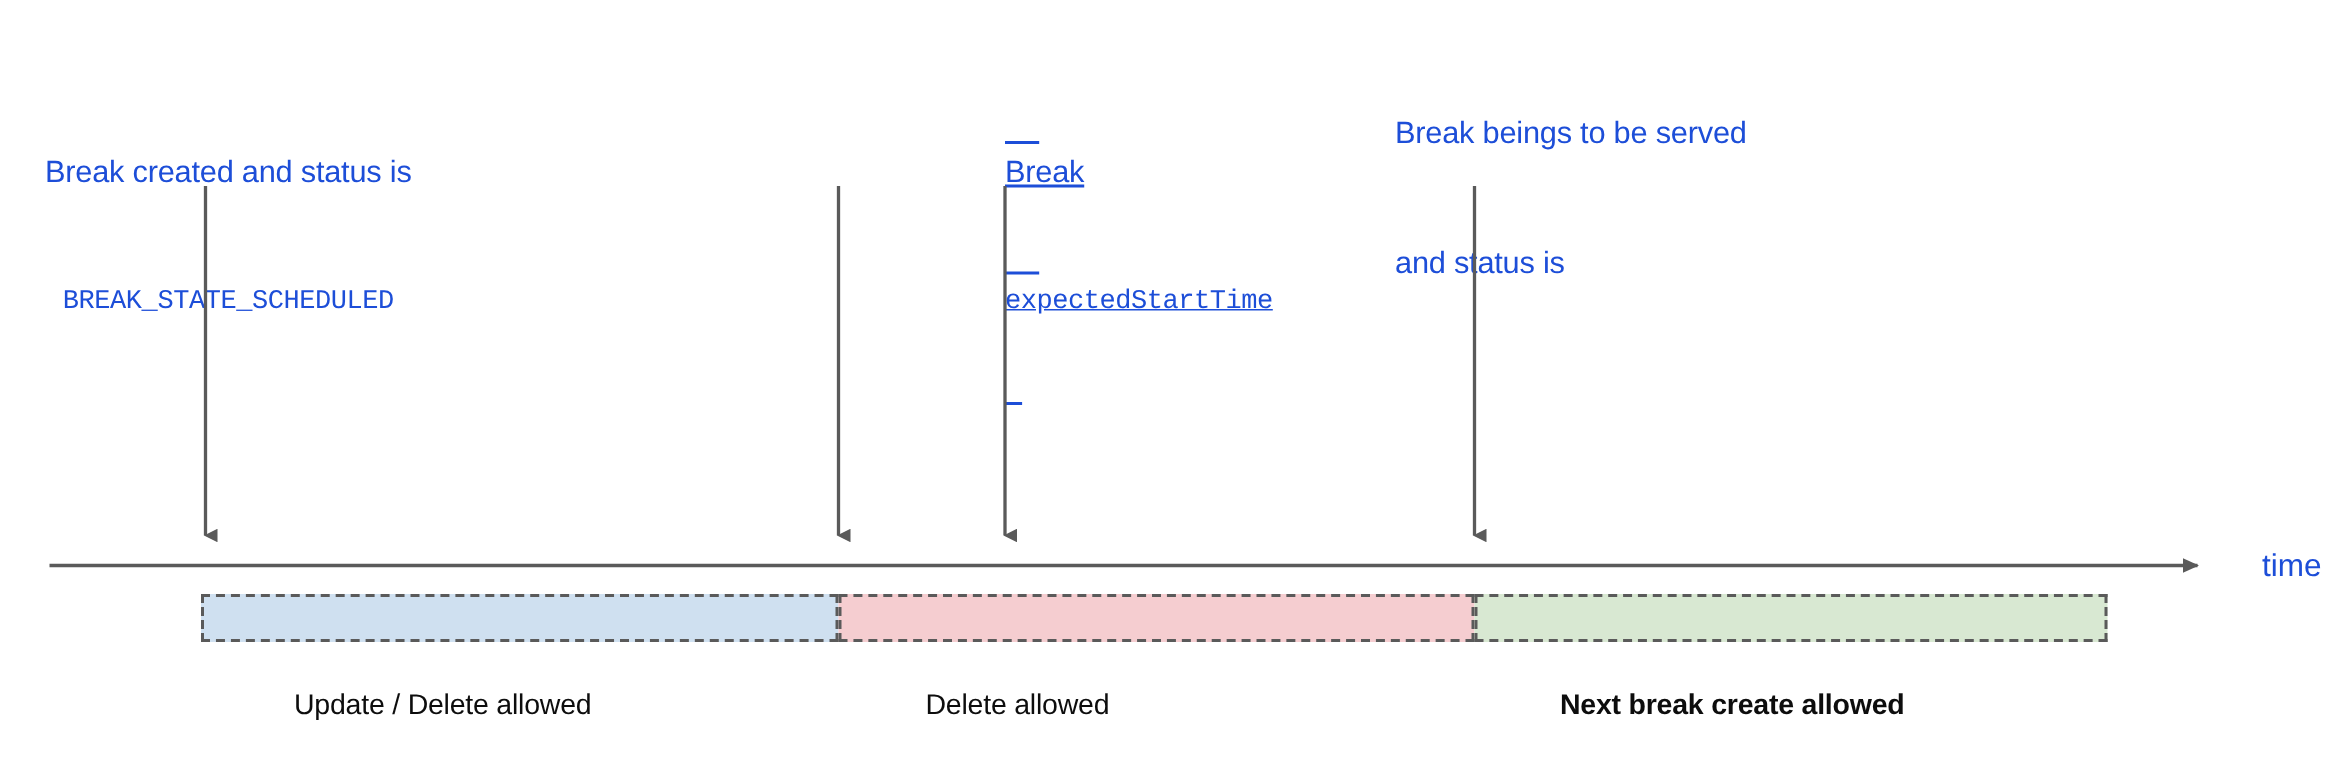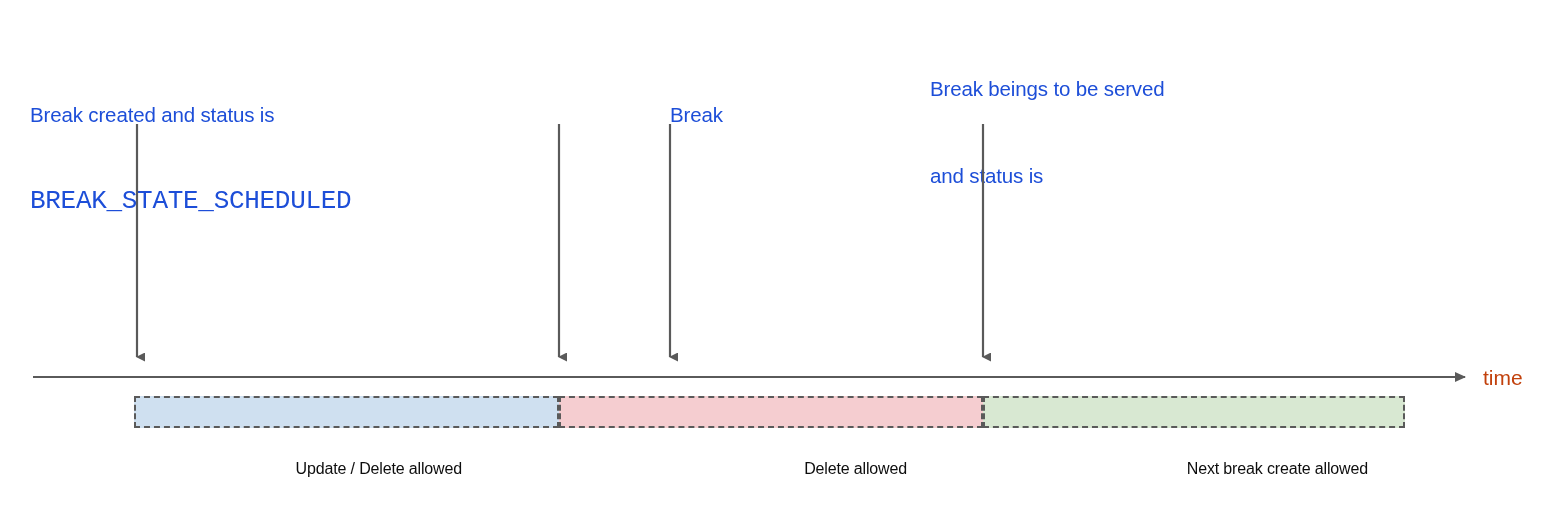--- a/index.html
+++ b/index.html
@@ -31,62 +31,65 @@
     line-height: 29px;
     color: #1d4ed8;
     white-space: pre;
   }
   .anno .sans {
     font-family: "Liberation Sans", sans-serif;
     letter-spacing: -0.15px;
   }
   .anno .mono {
     font-family: "Liberation Mono", monospace;
-    font-size: 26px;
+    font-size: 18px;
     letter-spacing: -0.3px;
+    text-align: center;
   }
   .anno-line {
     display: block;
   }
   .caption {
     position: absolute;
     font-family: "Liberation Sans", sans-serif;
-    font-size: 16px;
+    font-size: 19px;
     color: #0d0d0d;
-    text-align: right;
+    text-align: left;
     white-space: nowrap;
     letter-spacing: -0.15px;
   }
   .axis-label {
     position: absolute;
     font-family: "Liberation Sans", sans-serif;
     font-size: 21px;
-    color: #c2410c;
+    color: #1d4ed8;
     white-space: nowrap;
+    margin-left: 25px;
   }
   .phase-bar {
     position: absolute;
     height: 32px;
     box-sizing: border-box;
     border: 2px dashed #5a5a5a;
   }
 </style>
 </head>
 <body>
 
 <div id="diagram">
 
   <div class="anno" style="left:30px; top:42px;">
     <span class="anno-line sans">Break created and status is</span>
     <span class="anno-line mono">BREAK_STATE_SCHEDULED</span>
   </div>
 
 
-  <div class="anno" style="left:670px; top:42px;">
+  <div class="anno" style="left:670px; top:42px;text-decoration:underline;">
     <span class="anno-line sans">Break</span>
+    <span class="anno-line mono">expectedStartTime</span>
   </div>
 
   <div class="anno" style="left:930px; top:16px;">
     <span class="anno-line sans">Break beings to be served</span>
     <span class="anno-line sans">and status is</span>
   </div>
 
   <svg class="svg-layer" viewBox="0 0 1558 520">
     <defs>
       <marker id="vhead" markerWidth="9" markerHeight="9" refX="4.5" refY="8" orient="auto" markerUnits="userSpaceOnUse">
@@ -115,16 +118,16 @@
     </g>
   </svg>
 
   <div class="axis-label" style="left:1483px; top:366px;">time</div>
 
   <div class="phase-bar" style="left:134px; top:396px; width:425px; background:#cfe0f0;"></div>
   <div class="phase-bar" style="left:559px; top:396px; width:424px; background:#f5cdd0;"></div>
   <div class="phase-bar" style="left:983px; top:396px; width:422px; background:#d8e8d2;"></div>
 
   <div class="caption" style="left:196px; top:460px; width:266px;">Update / Delete allowed</div>
-  <div class="caption" style="left:641px; top:460px; width:266px;">Delete allowed</div>
-  <div class="caption" style="left:1068px; top:460px; width:300px;">Next break create allowed</div>
+  <div class="caption" style="left:617px; top:460px; width:266px;">Delete allowed</div>
+  <div class="caption" style="left:1040px; top:460px; width:300px;font-weight:bold;">Next break create allowed</div>
 
 </div>
 
 </body></html>

